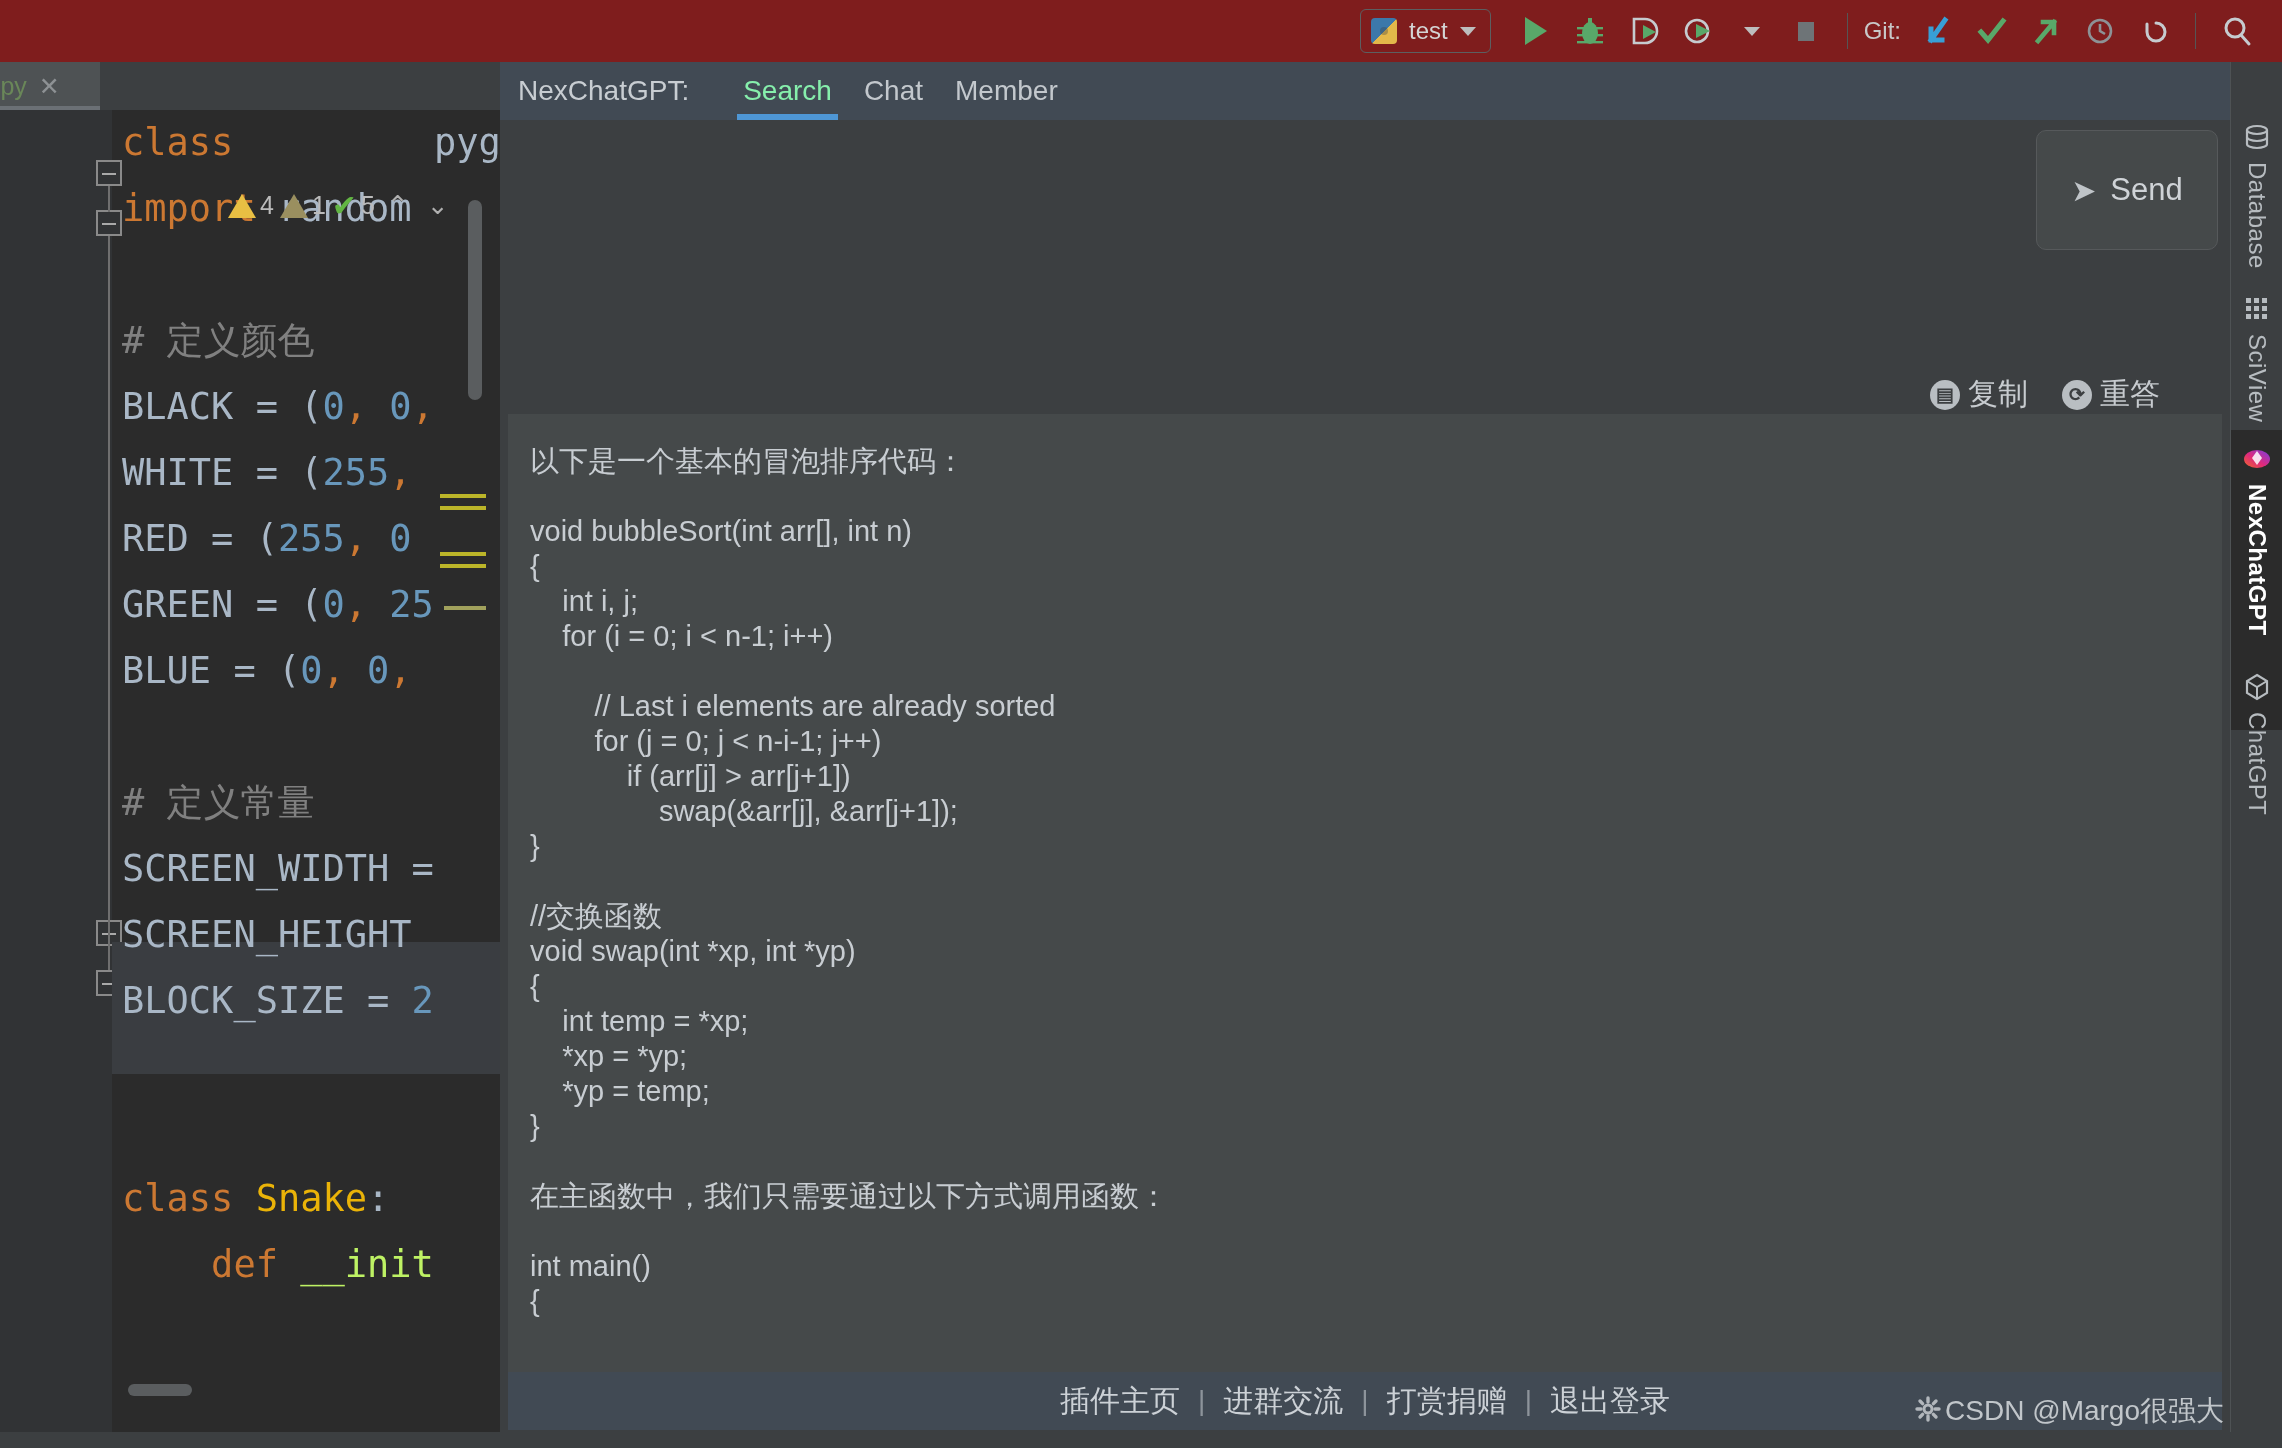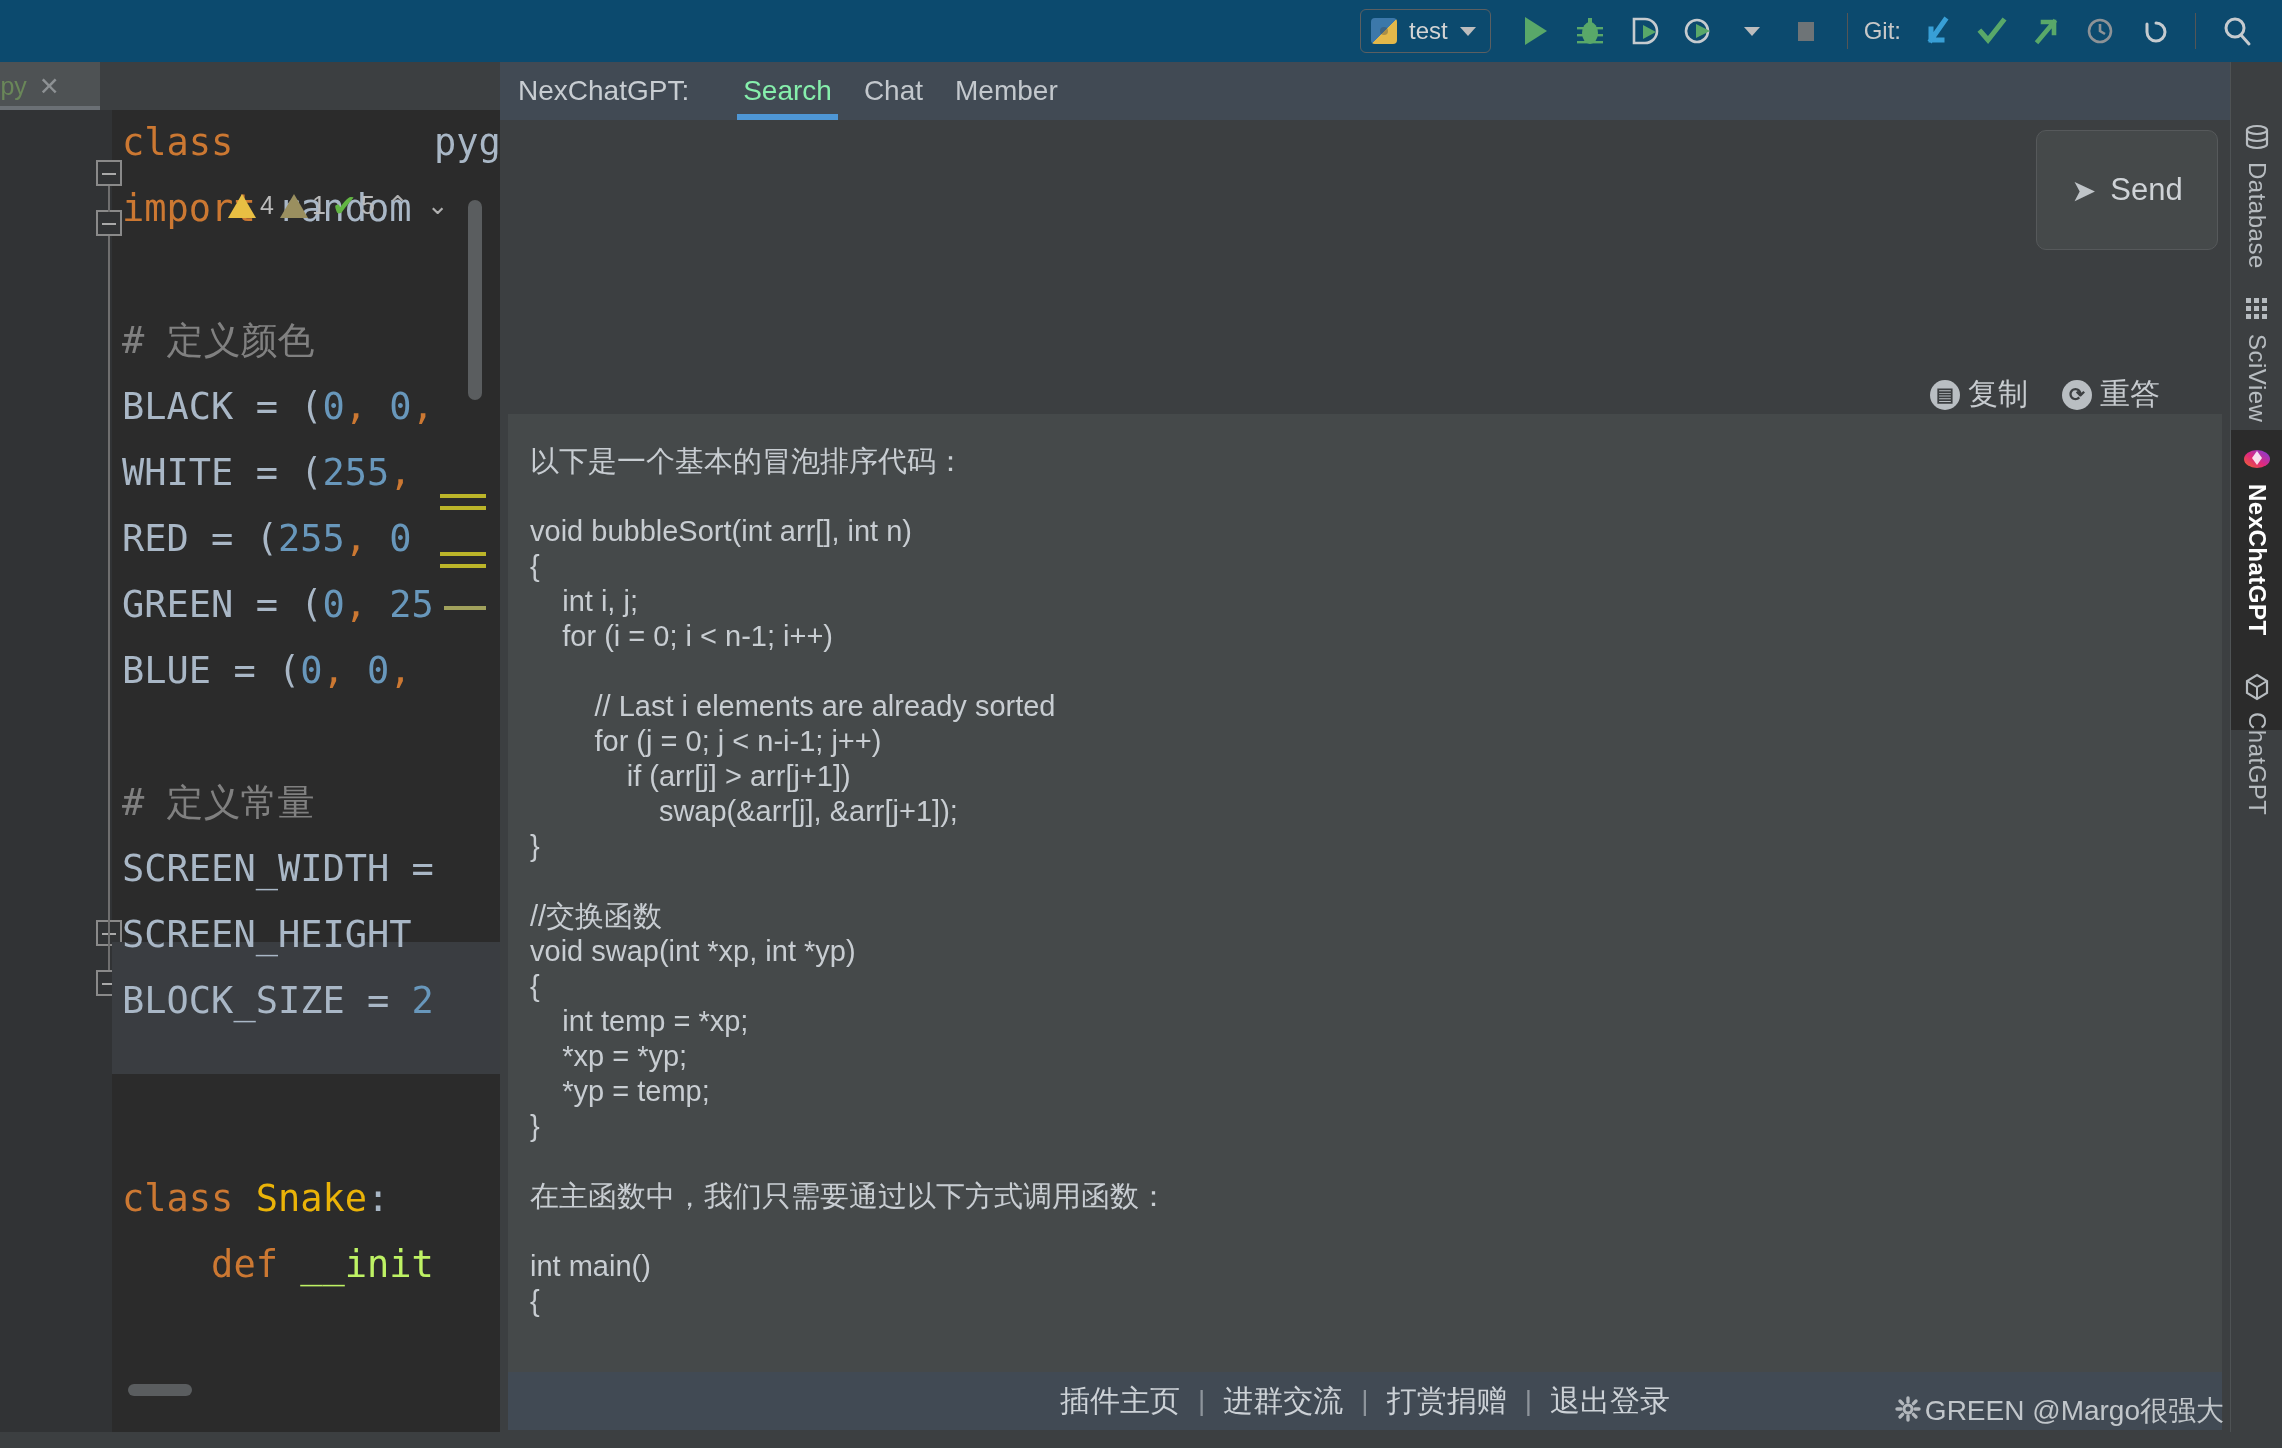--- a/index.html
+++ b/index.html
@@ -7,21 +7,21 @@
     width: 2282px; height: 1448px;
     background: #3c3f41;
     font-family: "Liberation Sans", sans-serif;
     overflow: hidden;
   }
   .app { position: relative; width: 2282px; height: 1448px; background: #3c3f41; }
 
   
   .toolbar {
     position: absolute; left: 0; top: 0; width: 2282px; height: 62px;
-    background: #0c4a6e; display: flex; align-items: center;
+    background: #7f1d1d; display: flex; align-items: center;
     justify-content: flex-end; padding-right: 18px;
   }
   .run-config {
     display: flex; align-items: center; gap: 12px;
     border: 1px solid #5c5f61; border-radius: 6px;
     height: 44px; padding: 0 14px 0 10px; margin-right: 18px;
     color: #d4d4d4; font-size: 24px;
   }
   .py-logo {
     width: 26px; height: 26px; border-radius: 4px;
@@ -542,17 +542,17 @@
             <path d="M15 20 v4"></path>
             <path d="M4 13 h4"></path>
             <path d="M22 13 h4"></path>
           <path d="M7 5 l2.6 2.6"></path>
             <path d="M20.4 18.4 l2.6 2.6"></path>
           <path d="M23 5 l-2.6 2.6"></path>
             <path d="M9.6 18.4 l-2.6 2.6"></path>
         </g>
       </svg>
     </span>
-    <span>GREEN @Margo很强大</span>
+    <span>CSDN @Margo很强大</span>
   </div>
 
   <div class="bottom-bar"></div>
 </div>
 
 </body></html>

